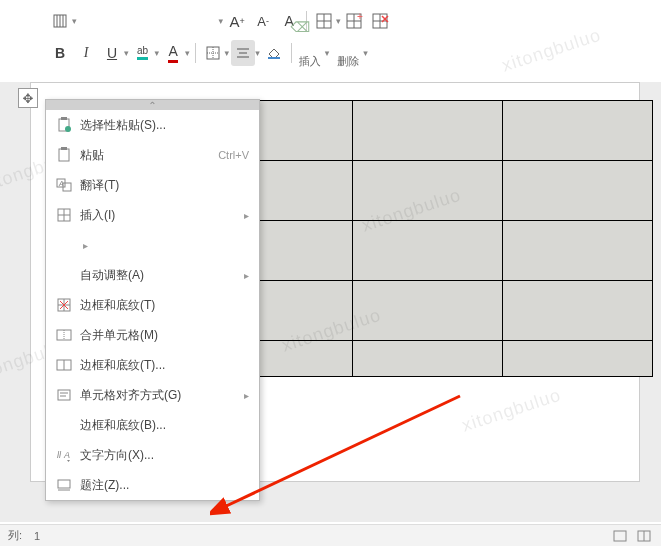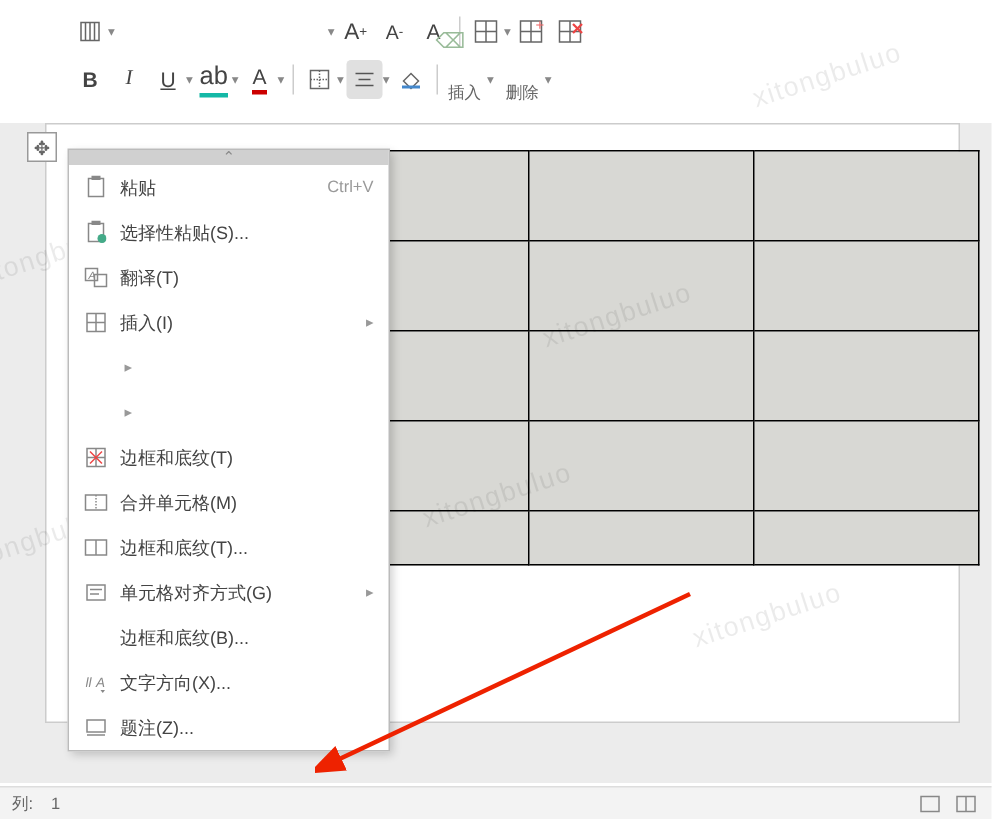--- a/index.html
+++ b/index.html
@@ -91,21 +91,21 @@
           <line x1="16" y1="3" x2="10" y2="9" stroke="#e44" stroke-width="1.5"></line>
         </svg>
       </div>
   </div>
   <div class="toolbar-row">
     <div class="tb-btn" style="font-weight:bold">B</div>
     <div class="tb-btn" style="font-style:italic;font-family:serif">I</div>
     <div class="tb-btn" style="text-decoration:underline">U</div>
     <span class="tb-drop">▾</span>
     <div class="tb-btn">
-        <span style="border-bottom:3px solid #14b8a6;padding-bottom:1px;font-size:17px">ab</span>
+        <span style="border-bottom:3px solid #14b8a6;padding-bottom:1px;font-size:10px">ab</span>
       </div>
     <span class="tb-drop">▾</span>
     <div class="tb-btn">
         <span style="border-bottom:3px solid #c00;padding-bottom:1px">A</span>
       </div>
     <span class="tb-drop">▾</span>
     <div class="tb-sep"></div>
     <div class="tb-btn">
         <svg width="14" height="14">
           <rect x="1" y="1" width="12" height="12" fill="none" stroke="#666"></rect>
@@ -182,34 +182,34 @@
   </table>
 
 <div class="ctx-menu">
   <div class="ctx-hdr">⌃</div>
   <div id="ctx-items">
       <div class="ctx-item">
         <span class="ctx-icon">
           <svg width="14" height="16">
             <rect x="2" y="2" width="10" height="12" fill="none" stroke="#888"></rect>
             <rect x="4" y="0" width="6" height="3" fill="#888"></rect>
-          </svg>
-        </span>
-        <span class="ctx-label">粘贴</span>
-        <span class="ctx-short">Ctrl+V</span>
+            <circle cx="11" cy="12" r="3" fill="#4a8"></circle>
+          </svg>
+        </span>
+        <span class="ctx-label">选择性粘贴(S)...</span>
       </div>
       <div class="ctx-item">
         <span class="ctx-icon">
           <svg width="14" height="16">
             <rect x="2" y="2" width="10" height="12" fill="none" stroke="#888"></rect>
             <rect x="4" y="0" width="6" height="3" fill="#888"></rect>
-            <circle cx="11" cy="12" r="3" fill="#4a8"></circle>
-          </svg>
-        </span>
-        <span class="ctx-label">选择性粘贴(S)...</span>
+          </svg>
+        </span>
+        <span class="ctx-label">粘贴</span>
+        <span class="ctx-short">Ctrl+V</span>
       </div>
       <div class="ctx-item">
         <span class="ctx-icon">
           <svg width="16" height="14">
             <rect x="1" y="1" width="8" height="8" fill="none" stroke="#888"></rect>
             <rect x="7" y="5" width="8" height="8" fill="none" stroke="#888"></rect>
             <text x="3" y="8" font-size="7" fill="#888">A</text>
           </svg>
         </span>
         <span class="ctx-label">翻译(T)</span>
@@ -224,20 +224,21 @@
         </span>
         <span class="ctx-label">插入(I)</span>
         <span class="ctx-sub">▸</span>
       </div>
       <div class="ctx-item">
         <span class="ctx-icon"></span>
         <span class="ctx-sub">▸</span>
       </div>
       <div class="ctx-item">
         <span class="ctx-icon"></span>
+        <span class="ctx-label">自动调整(A)</span>
         <span class="ctx-sub">▸</span>
       </div>
       <div class="ctx-item">
         <span class="ctx-icon">
           <svg width="14" height="14">
             <rect x="1" y="1" width="12" height="12" fill="none" stroke="#888"></rect>
             <line x1="1" y1="7" x2="13" y2="7" stroke="#888"></line>
             <line x1="7" y1="1" x2="7" y2="13" stroke="#888"></line>
             <line x1="3" y1="3" x2="11" y2="11" stroke="#e44"></line>
             <line x1="11" y1="3" x2="3" y2="11" stroke="#e44"></line>

